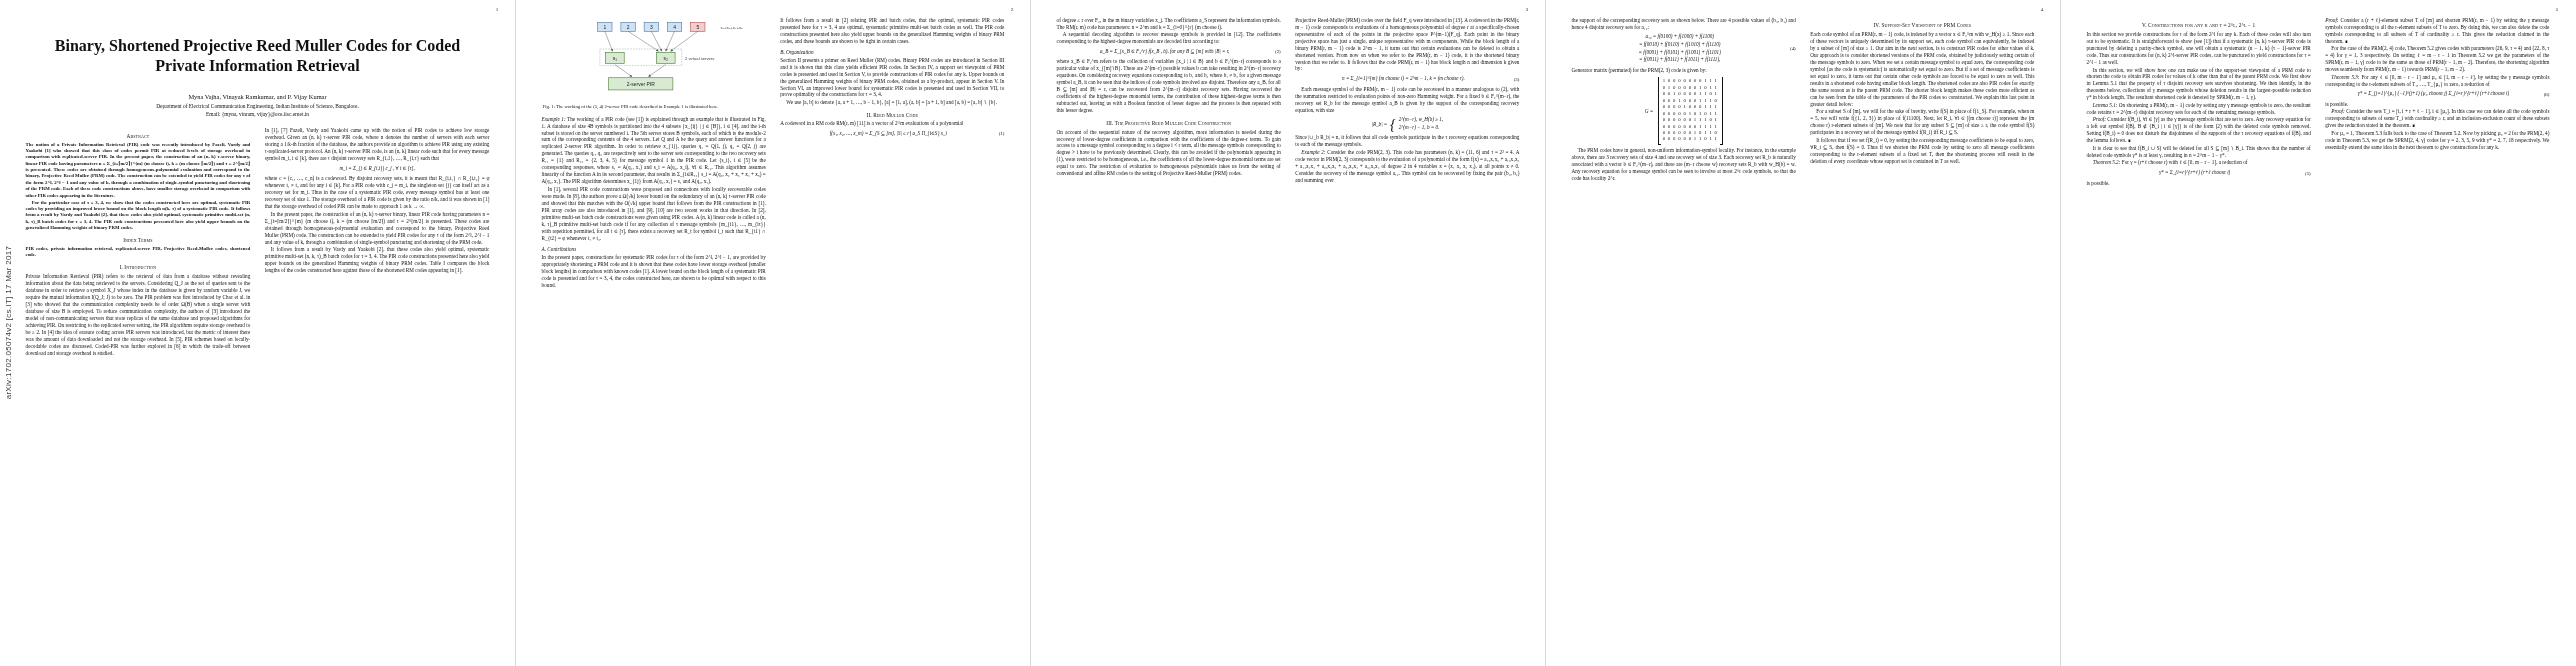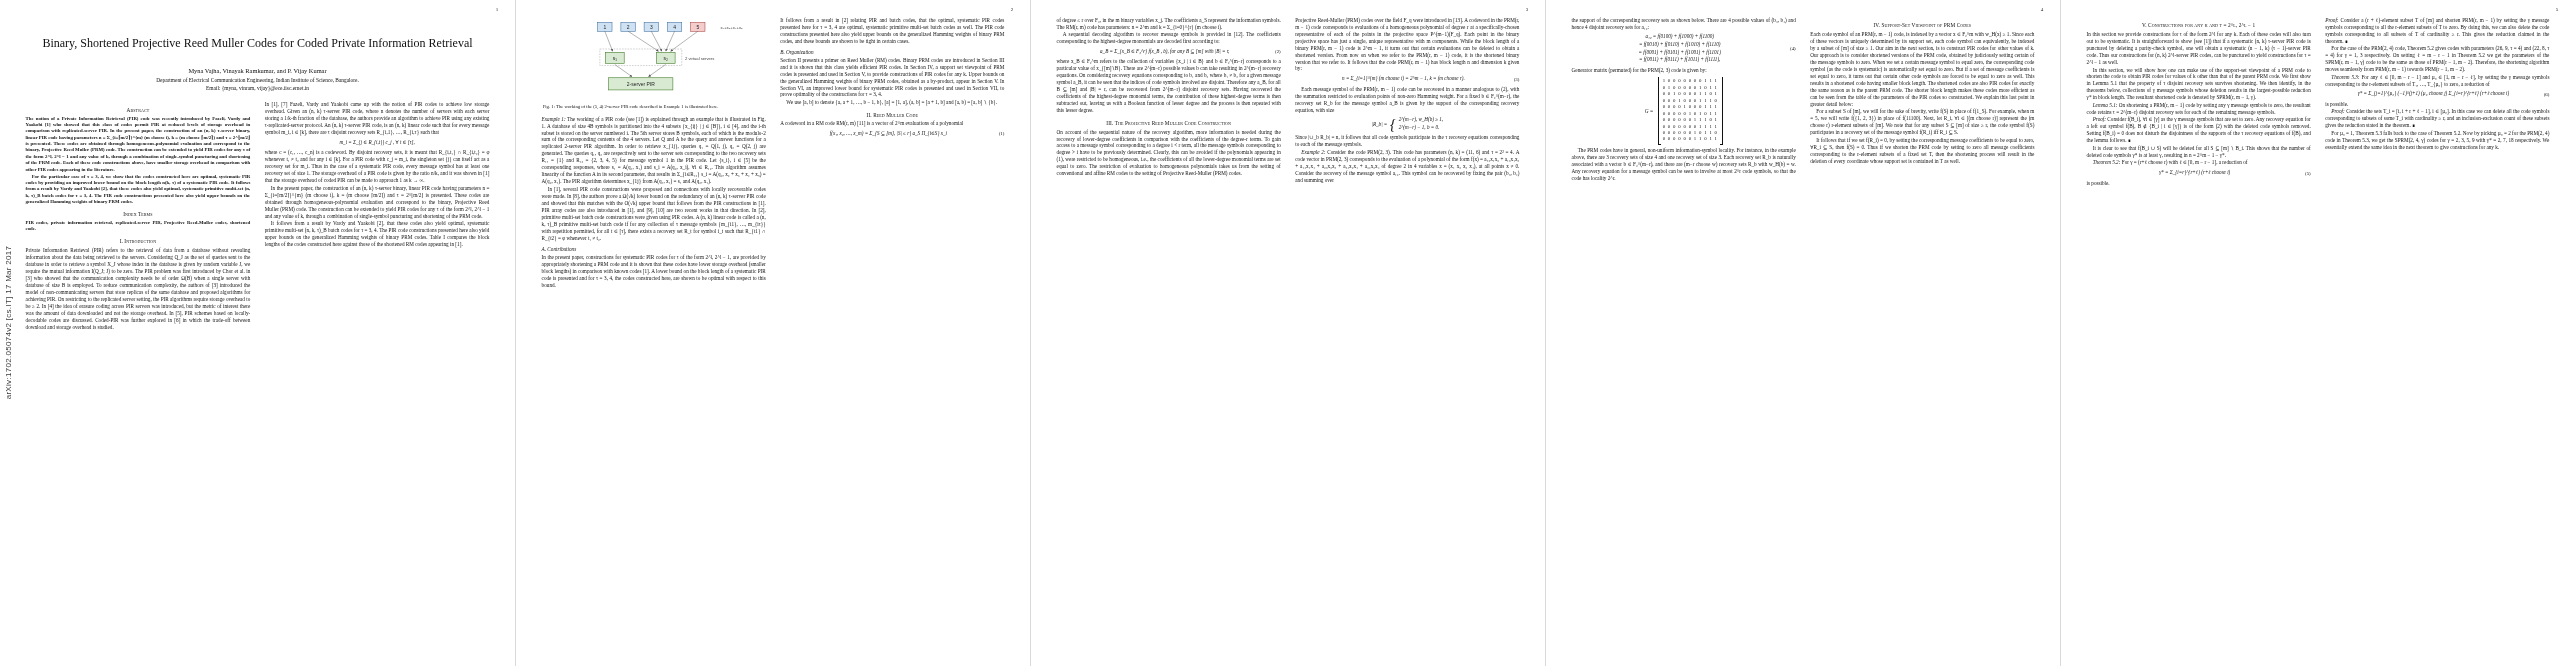--- a/index.html
+++ b/index.html
@@ -3,21 +3,21 @@
 <meta charset="utf-8">
 <style>
 *{box-sizing:border-box;margin:0;padding:0}
 html,body{width:2576px;height:667px}
 body{background:#ffffff;font-family:"Liberation Serif","DejaVu Serif",serif;color:#111}
 #sheet{position:relative;display:flex;width:2576px;height:667px;background:#fff}
 .page{position:relative;width:515px;height:667px;padding:16.7px 25.6px 11px;overflow:hidden;background:#fff}
 .page + .page{border-left:0.6px solid #d9d9d9}
 .page-no{position:absolute;top:6.7px;right:16.7px;font-size:5px;color:#222}
 .paper-header{text-align:center;margin:19px 13.3px 9px}
-.title{font-size:12px;font-weight:normal;line-height:1.3;margin-bottom:16px}
+.title{font-size:16px;font-weight:bold;line-height:1.3;margin-bottom:16px}
 .authors{font-size:6.4px;margin-bottom:2.8px}
 .affil{font-size:5.4px;line-height:1.4}
 .cols{display:flex;gap:14.5px;align-items:flex-start}
 .col{flex:1 1 0;min-width:0}
 .heading{font-size:5.3px;font-weight:normal;font-variant:small-caps;text-align:center;margin:5.6px 3.3px 2.8px;letter-spacing:0.1px}
 .subheading{font-size:5.2px;font-weight:normal;font-style:italic;margin:4.4px 0 1.7px}
 .para{font-size:5.2px;line-height:1.34;text-align:justify;text-indent:6.1px;margin-bottom:0.6px}
 .para.noind{text-indent:0}
 .para.abs{font-weight:bold;font-size:4.8px;line-height:1.33}
 .para .lead{font-style:italic}

